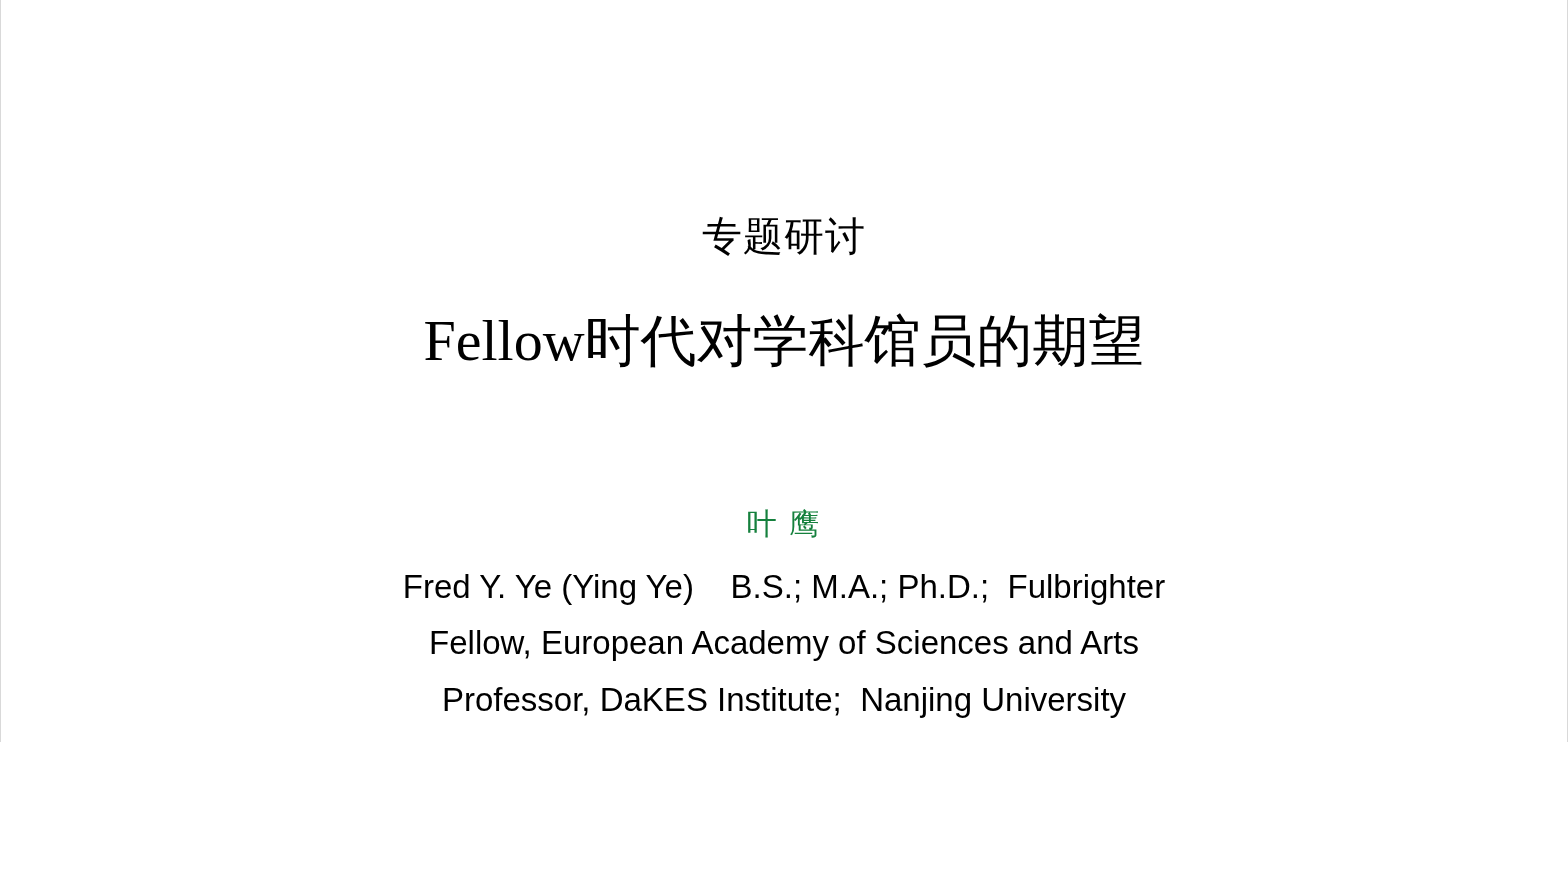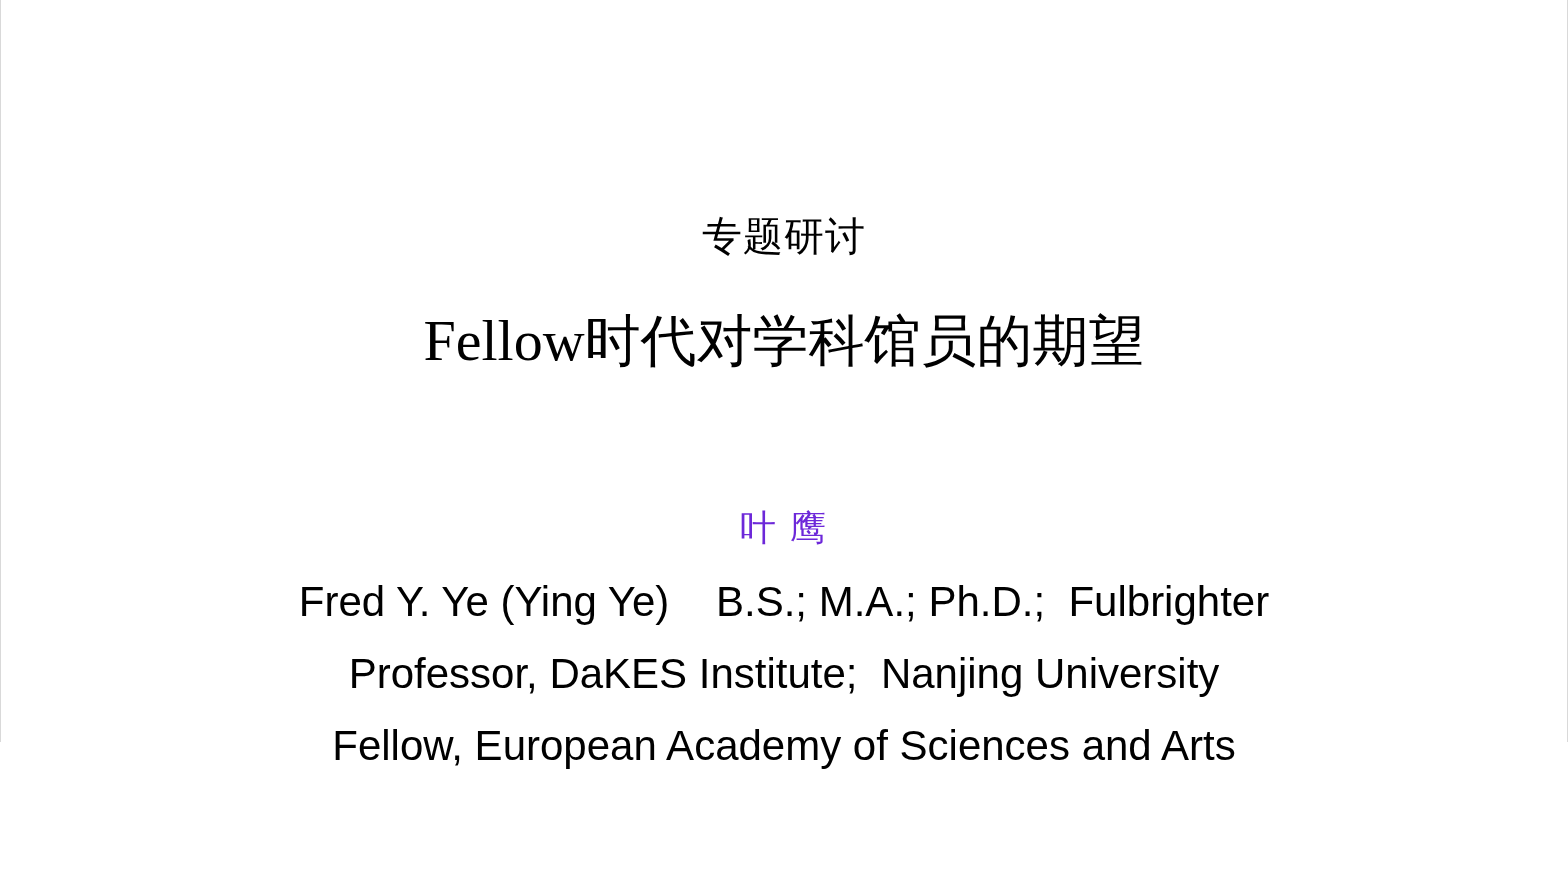--- a/index.html
+++ b/index.html
@@ -71,29 +71,29 @@
   .author-block {
     position: absolute;
     left: 0;
     right: 0;
     top: 505px;
     text-align: center;
   }
 
   .author-cn {
     font-family: "Liberation Sans", sans-serif;
-    font-size: 36px;
+    font-size: 30px;
     line-height: 1.25;
     letter-spacing: 2px;
-    color: #6d28d9;
+    color: #15803d;
   }
 
   .author-line {
     font-family: "Liberation Sans", sans-serif;
-    font-size: 42px;
+    font-size: 33px;
     line-height: 1.72;
     color: #000000;
     white-space: pre;
   }
   .author-line.first {
     margin-top: 16px;
   }
 </style>
 </head>
 <body>
@@ -106,18 +106,18 @@
     <div class="main-title">
       <span class="latin">Fellow</span><span class="cjk">时代对学科馆员的期望</span>
     </div>
   </div>
 
   <div class="author-block">
     <div class="author-cn">叶 鹰</div>
 
     <div class="author-line first">Fred Y. Ye (Ying Ye)    B.S.; M.A.; Ph.D.;  Fulbrighter</div>
 
+    <div class="author-line">Fellow, European Academy of Sciences and Arts</div>
+
     <div class="author-line">Professor, DaKES Institute;  Nanjing University</div>
-
-    <div class="author-line">Fellow, European Academy of Sciences and Arts</div>
   </div>
 
 </div>
 
 </body></html>

